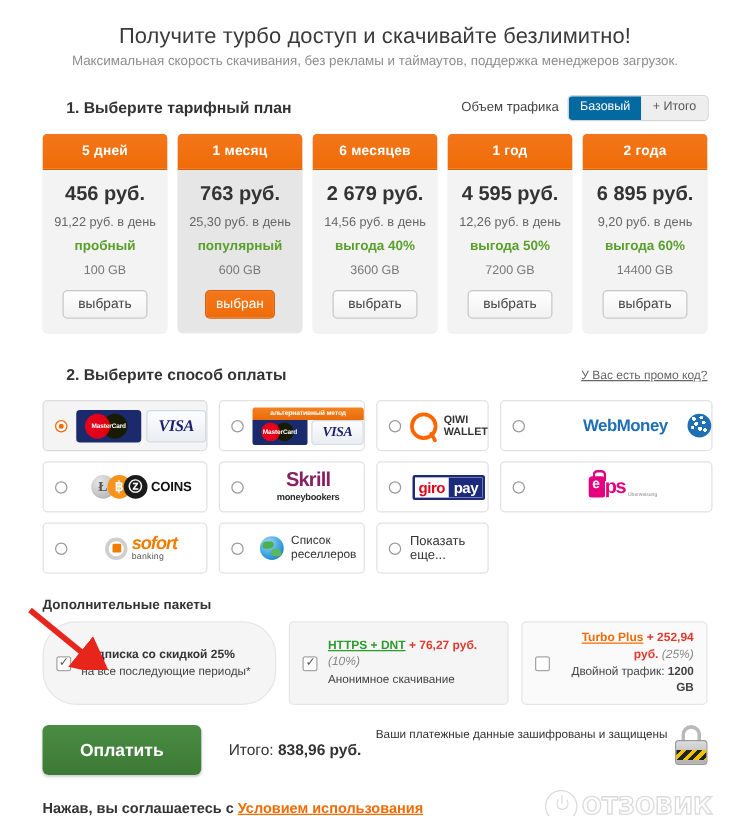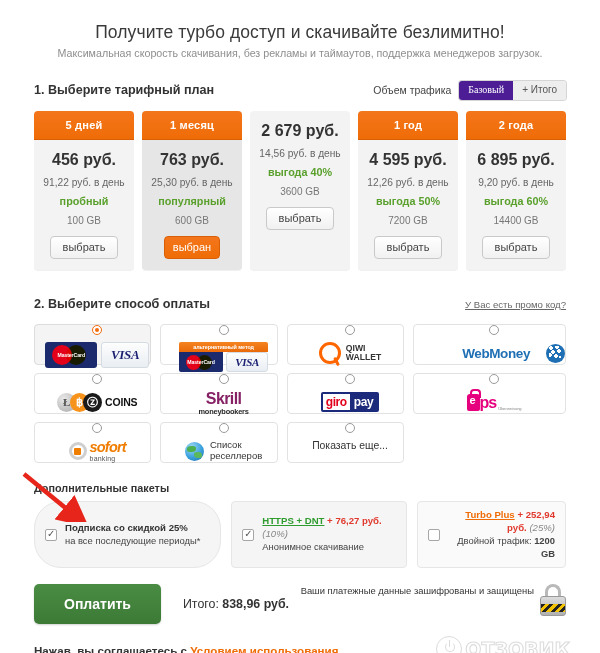--- a/index.html
+++ b/index.html
@@ -7,38 +7,38 @@
     margin: 0; padding: 0;
     width: 600px; height: 653px;
     background: #ffffff;
     font-family: "Liberation Sans", sans-serif;
     color: #333;
     overflow: hidden;
   }
   .page { position: relative; width: 600px; height: 653px; background:#fff; }
 
   
-  .hero { padding-top: 22px; text-align: center; }
+  .hero { padding-top: 4px; text-align: center; margin-top: 14px; }
   .hero-title {
     font-size: 17.5px; color: #3a3a3a; font-weight: 400;
     letter-spacing: 0.1px;
   }
   .hero-sub {
     font-size: 10.7px; color: #8e8e8e; margin-top: 4px; font-weight: 400;
   }
 
   
   .sec1 { margin: 20px 34px 0 34px; position: relative; }
-  .sec-row { display: flex; align-items: center; justify-content: space-between; height: 22px; }
+  .sec-row { display: flex; align-items: center; justify-content: space-between; height: 22px; margin-left: 19px; }
   .sec-title { font-size: 12.6px; font-weight: bold; color: #333; }
   .traffic-wrap { display: flex; align-items: center; gap: 8px; }
   .traffic-label { font-size: 10.5px; color: #444; }
   .toggle { display: flex; border-radius: 3px; overflow: hidden; box-shadow: 0 0 0 1px #d5d5d5; }
   .toggle > div { font-size: 10px; padding: 4px 9px 5px; line-height: 1; }
-  .toggle .on { background: #4c1d95; color:#fff; font-weight:400;font-family:Liberation Serif, serif; }
+  .toggle .on { background: #0369a1; color:#fff; font-weight:400; }
   .toggle .off { background: #eeeeee; color:#555; }
 
   
   .plans { display: flex; gap: 8px; margin-top: 10px; }
   .plan {
     width: 104px; background: #f3f3f3;
     border-radius: 4px; overflow: hidden;
     display: flex; flex-direction: column; align-items: center;
     padding-bottom: 11px;
     box-shadow: 0 1px 0 rgba(0,0,0,0.06);
@@ -70,21 +70,21 @@
   .promo {
     font-size: 9.6px; color:#666; text-decoration: underline; cursor: pointer;
   }
   .pay-grid {
     display: grid; grid-template-columns: repeat(4, 1fr);
     gap: 8px 9px; margin-top: 9px;
   }
   .pay-cell {
     height: 41px; border: 1px solid #e2e2e2; border-radius: 4px;
     background: #fff; display: flex; align-items: center; gap: 7px;
-    padding-left: 9px; cursor: pointer; flex-direction: column;
+    padding-left: 9px; cursor: pointer;
   }
   .pay-cell.active { background: #f4f4f4; border-color: #dcdcdc; }
   .radio {
     width: 10px; height: 10px; border-radius: 50%;
     border: 1px solid #9a9a9a; background: #fff; flex: 0 0 auto;
   }
   .radio.on { border-color: #f26c0d; position: relative; }
   .radio.on::after {
     content:''; position:absolute; left:2px; top:2px;
     width:4px; height:4px; border-radius:50%; background:#f26c0d;
@@ -288,20 +288,21 @@
       <div class="plan selected">
         <div class="plan-head">1 месяц</div>
         <div class="plan-price">763 руб.</div>
         <div class="plan-perday">25,30 руб. в день</div>
         <div class="plan-benefit">популярный</div>
         <div class="plan-gb">600 GB</div>
         <button class="plan-btn chosen">выбран</button>
       </div>
 
       <div class="plan">
+        <div class="plan-head">6 месяцев</div>
         <div class="plan-price">2 679 руб.</div>
         <div class="plan-perday">14,56 руб. в день</div>
         <div class="plan-benefit">выгода 40%</div>
         <div class="plan-gb">3600 GB</div>
         <button class="plan-btn">выбрать</button>
       </div>
 
       <div class="plan">
         <div class="plan-head">1 год</div>
         <div class="plan-price">4 595 руб.</div>

